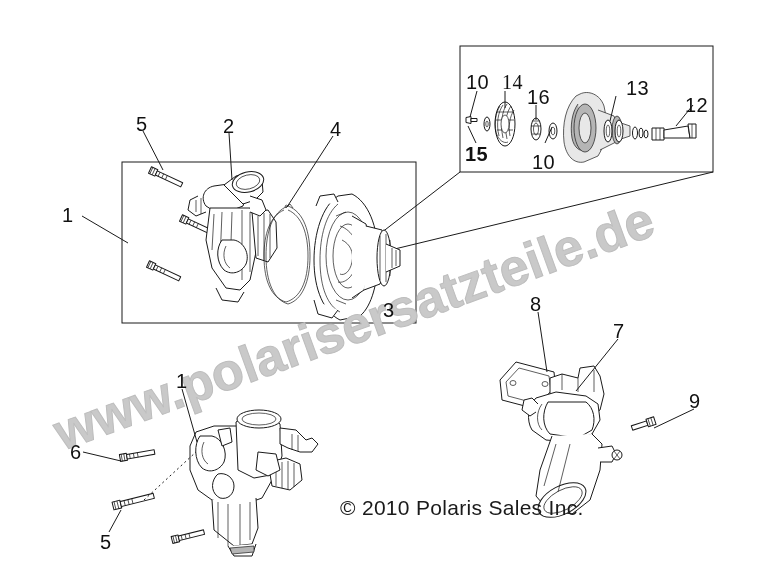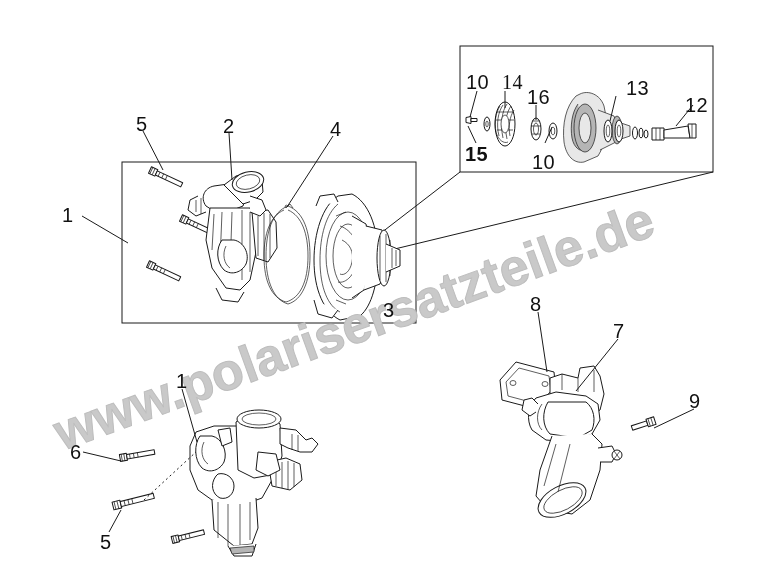--- a/index.html
+++ b/index.html
@@ -343,14 +343,15 @@
   <div class="callout-label" style="left:685px; top:95px;">12</div>
   <div class="callout-label" style="left:465px; top:144px;font-weight:bold;">15</div>
   <div class="callout-label" style="left:532px; top:144px;margin-top:8px;">10</div>
   <div class="callout-label" style="left:176px; top:371px;">1</div>
   <div class="callout-label" style="left:70px;  top:442px;">6</div>
   <div class="callout-label" style="left:100px; top:532px;">5</div>
   <div class="callout-label" style="left:530px; top:294px;">8</div>
   <div class="callout-label" style="left:613px; top:321px;">7</div>
   <div class="callout-label" style="left:689px; top:391px;">9</div>
 
+  <div class="copyright" style="left:340px; top:496px;">© 2010 Polaris Sales Inc.</div>
 
 </div>
 
 </body></html>

